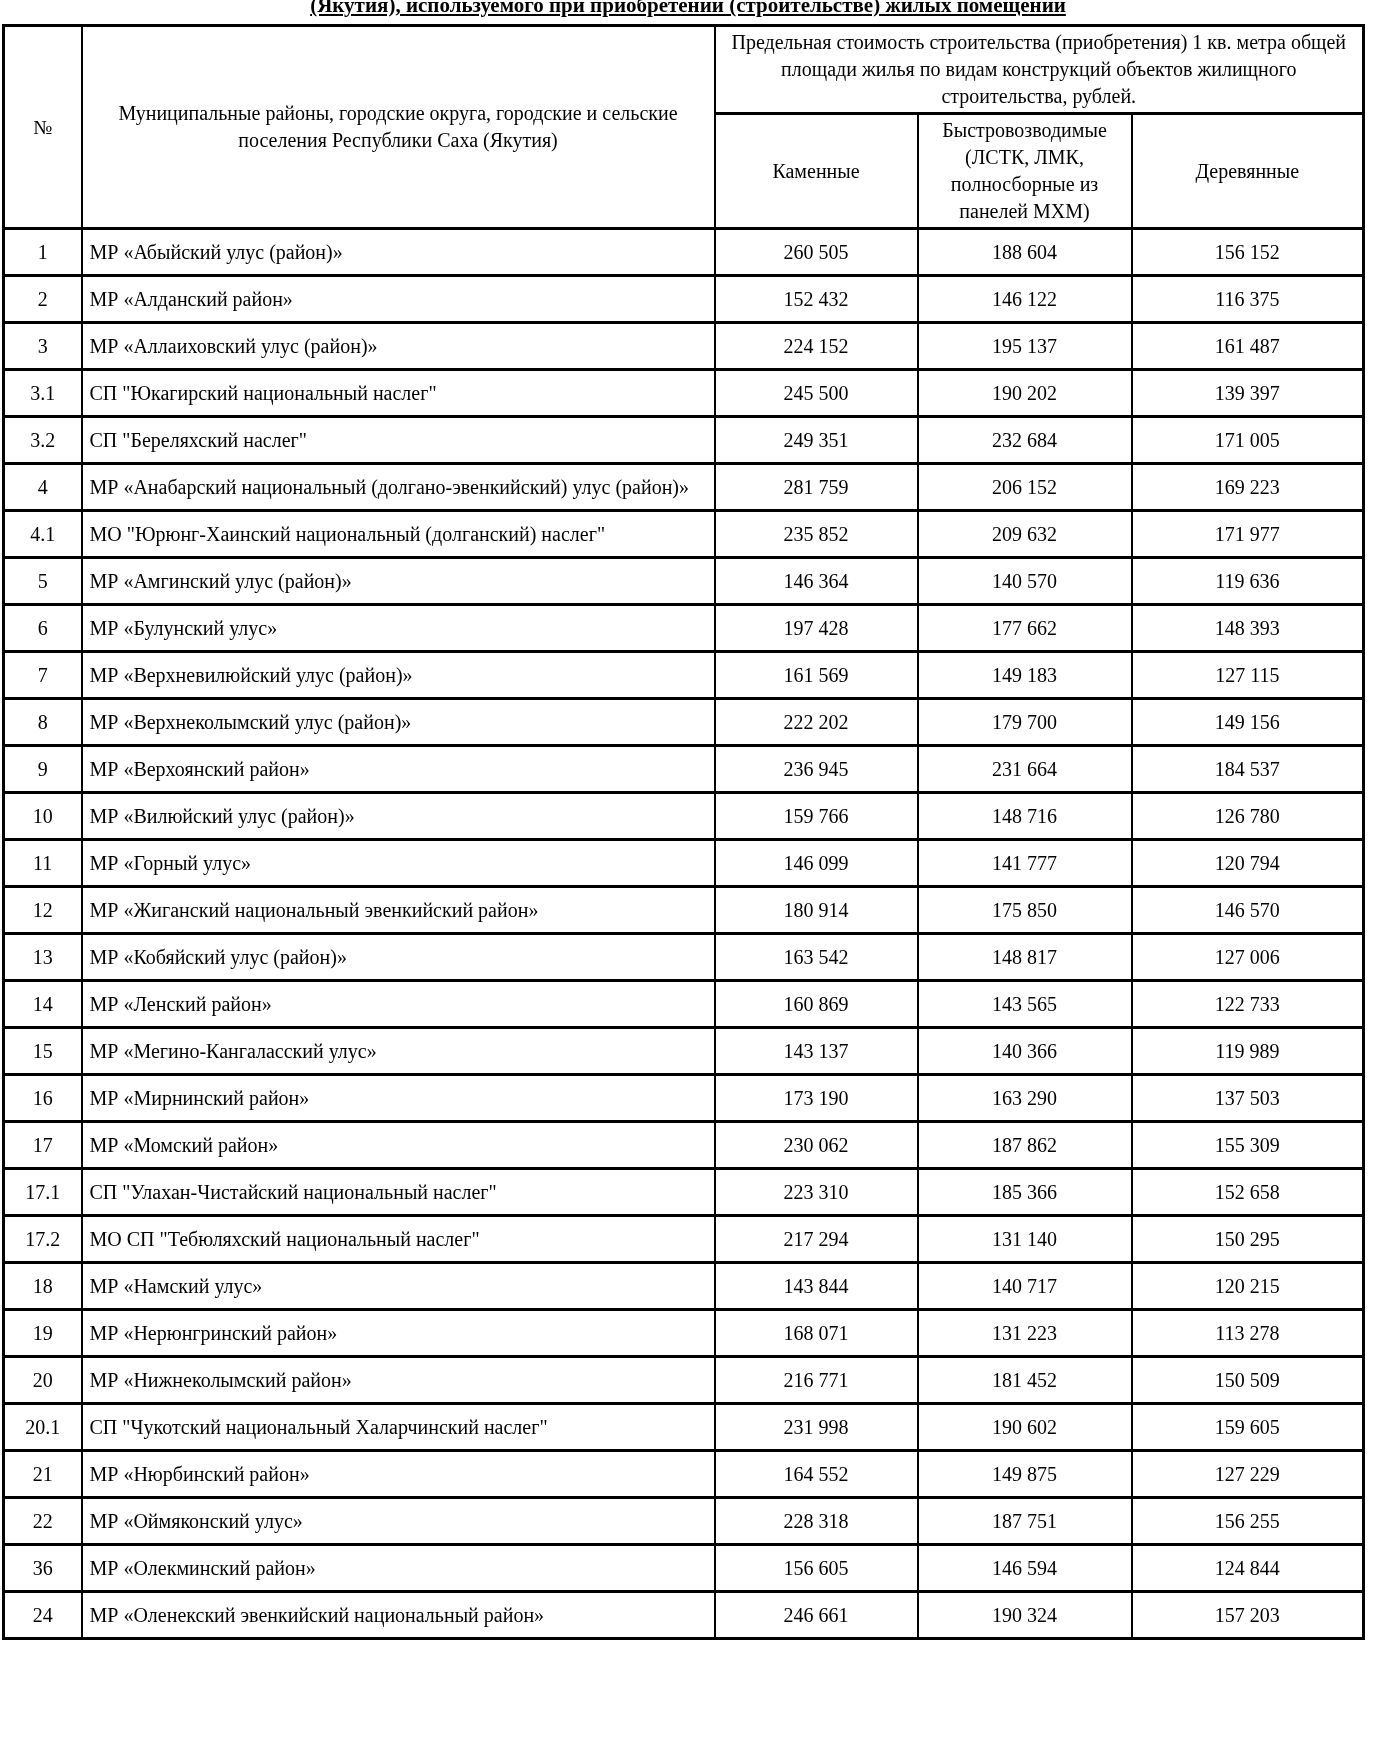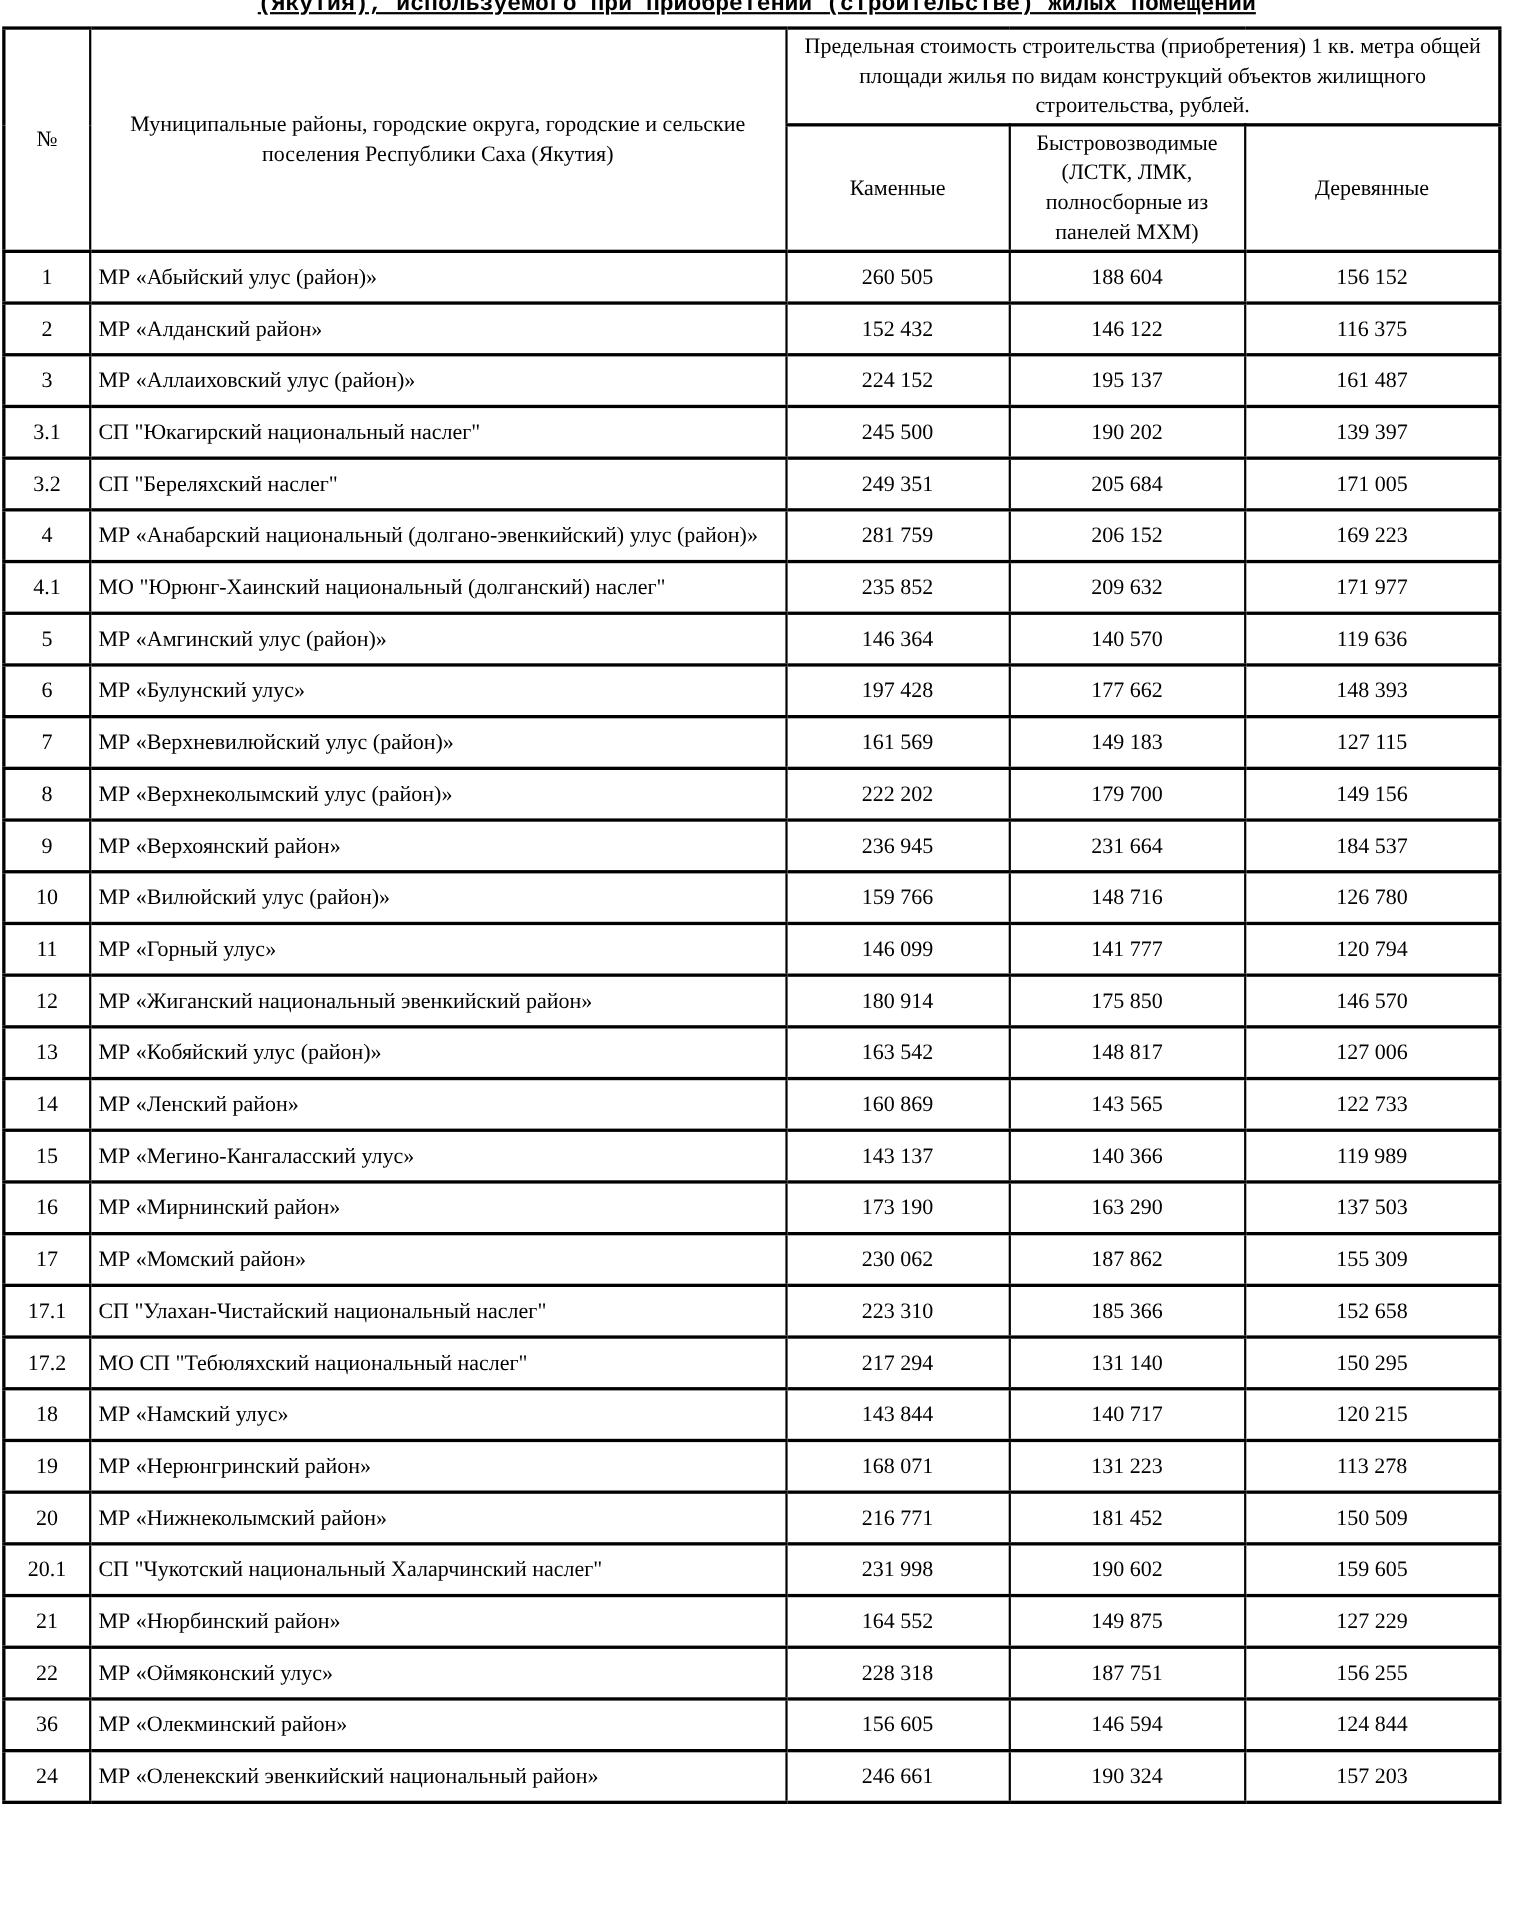--- a/index.html
+++ b/index.html
@@ -10,21 +10,20 @@
     background: #ffffff;
     overflow: hidden;
     font-family: "Liberation Serif", "DejaVu Serif", serif;
     color: #000;
   }
   
   .title-clip {
     height: 24px;
     overflow: hidden;
     position: relative;
-    font-family: Liberation Mono, monospace;
   }
   .doc-title {
     margin: -9px 0 0 0;
     font-size: 21px;
     line-height: 28px;
     font-weight: 700;
     text-align: center;
     text-decoration: underline;
   }
   table.cost-table {
@@ -118,21 +117,21 @@
     <td class="c-name">СП "Юкагирский национальный наслег"</td>
     <td class="c-val">245 500</td>
     <td class="c-val">190 202</td>
     <td class="c-val">139 397</td>
   </tr>
 
   <tr>
     <td class="c-num">3.2</td>
     <td class="c-name">СП "Береляхский наслег"</td>
     <td class="c-val">249 351</td>
-    <td class="c-val">205 684</td>
+    <td class="c-val">232 684</td>
     <td class="c-val">171 005</td>
   </tr>
 
   <tr>
     <td class="c-num">4</td>
     <td class="c-name">МР «Анабарский национальный (долгано-эвенкийский) улус (район)»</td>
     <td class="c-val">281 759</td>
     <td class="c-val">206 152</td>
     <td class="c-val">169 223</td>
   </tr>

